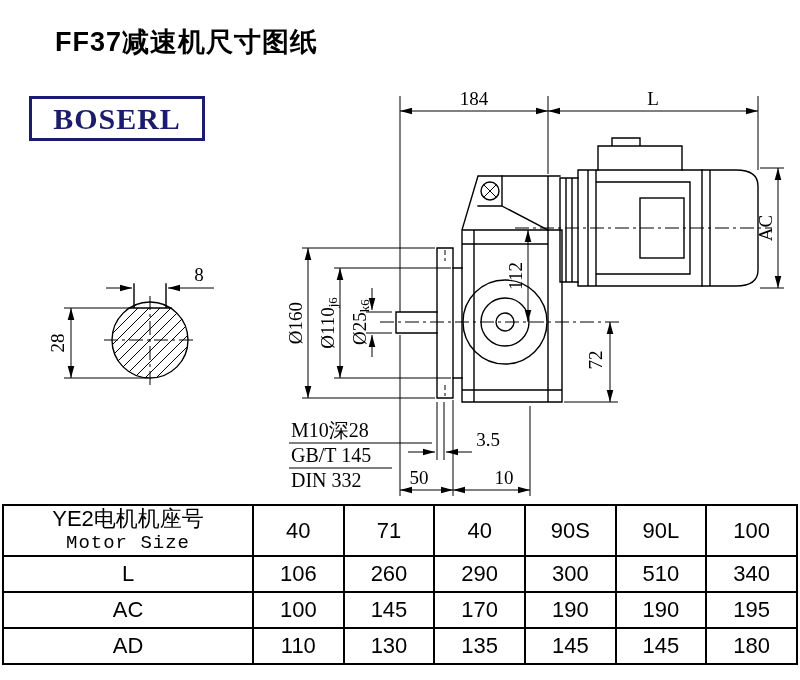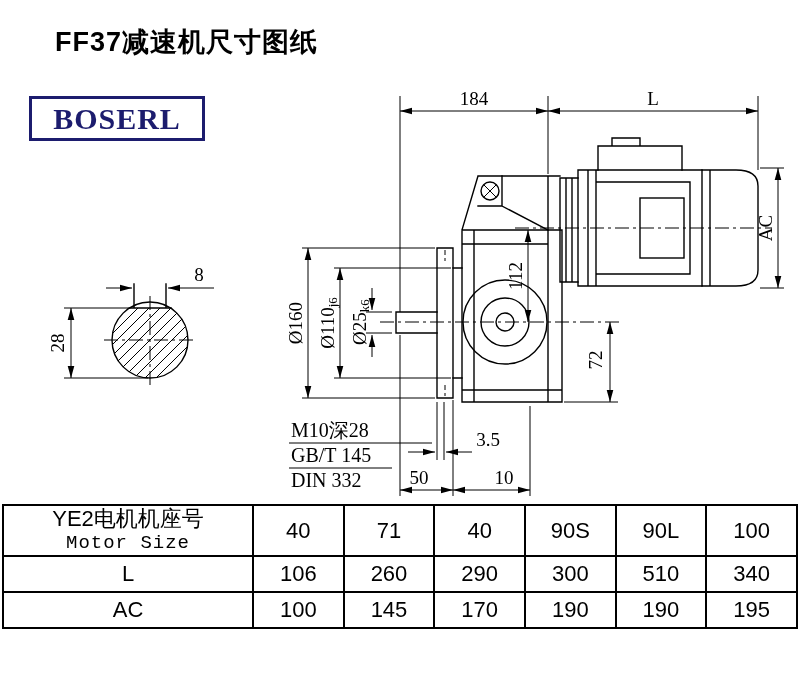--- a/index.html
+++ b/index.html
@@ -182,14 +182,23 @@
     </tr>
     <tr class="r">
       <td>AC</td>
       <td>100</td>
       <td>145</td>
       <td>170</td>
       <td>190</td>
       <td>190</td>
       <td>195</td>
     </tr>
+    <tr class="r">
+      <td>AD</td>
+      <td>110</td>
+      <td>130</td>
+      <td>135</td>
+      <td>145</td>
+      <td>145</td>
+      <td>180</td>
+    </tr>
   </tbody>
 </table>
 
 </body></html>

